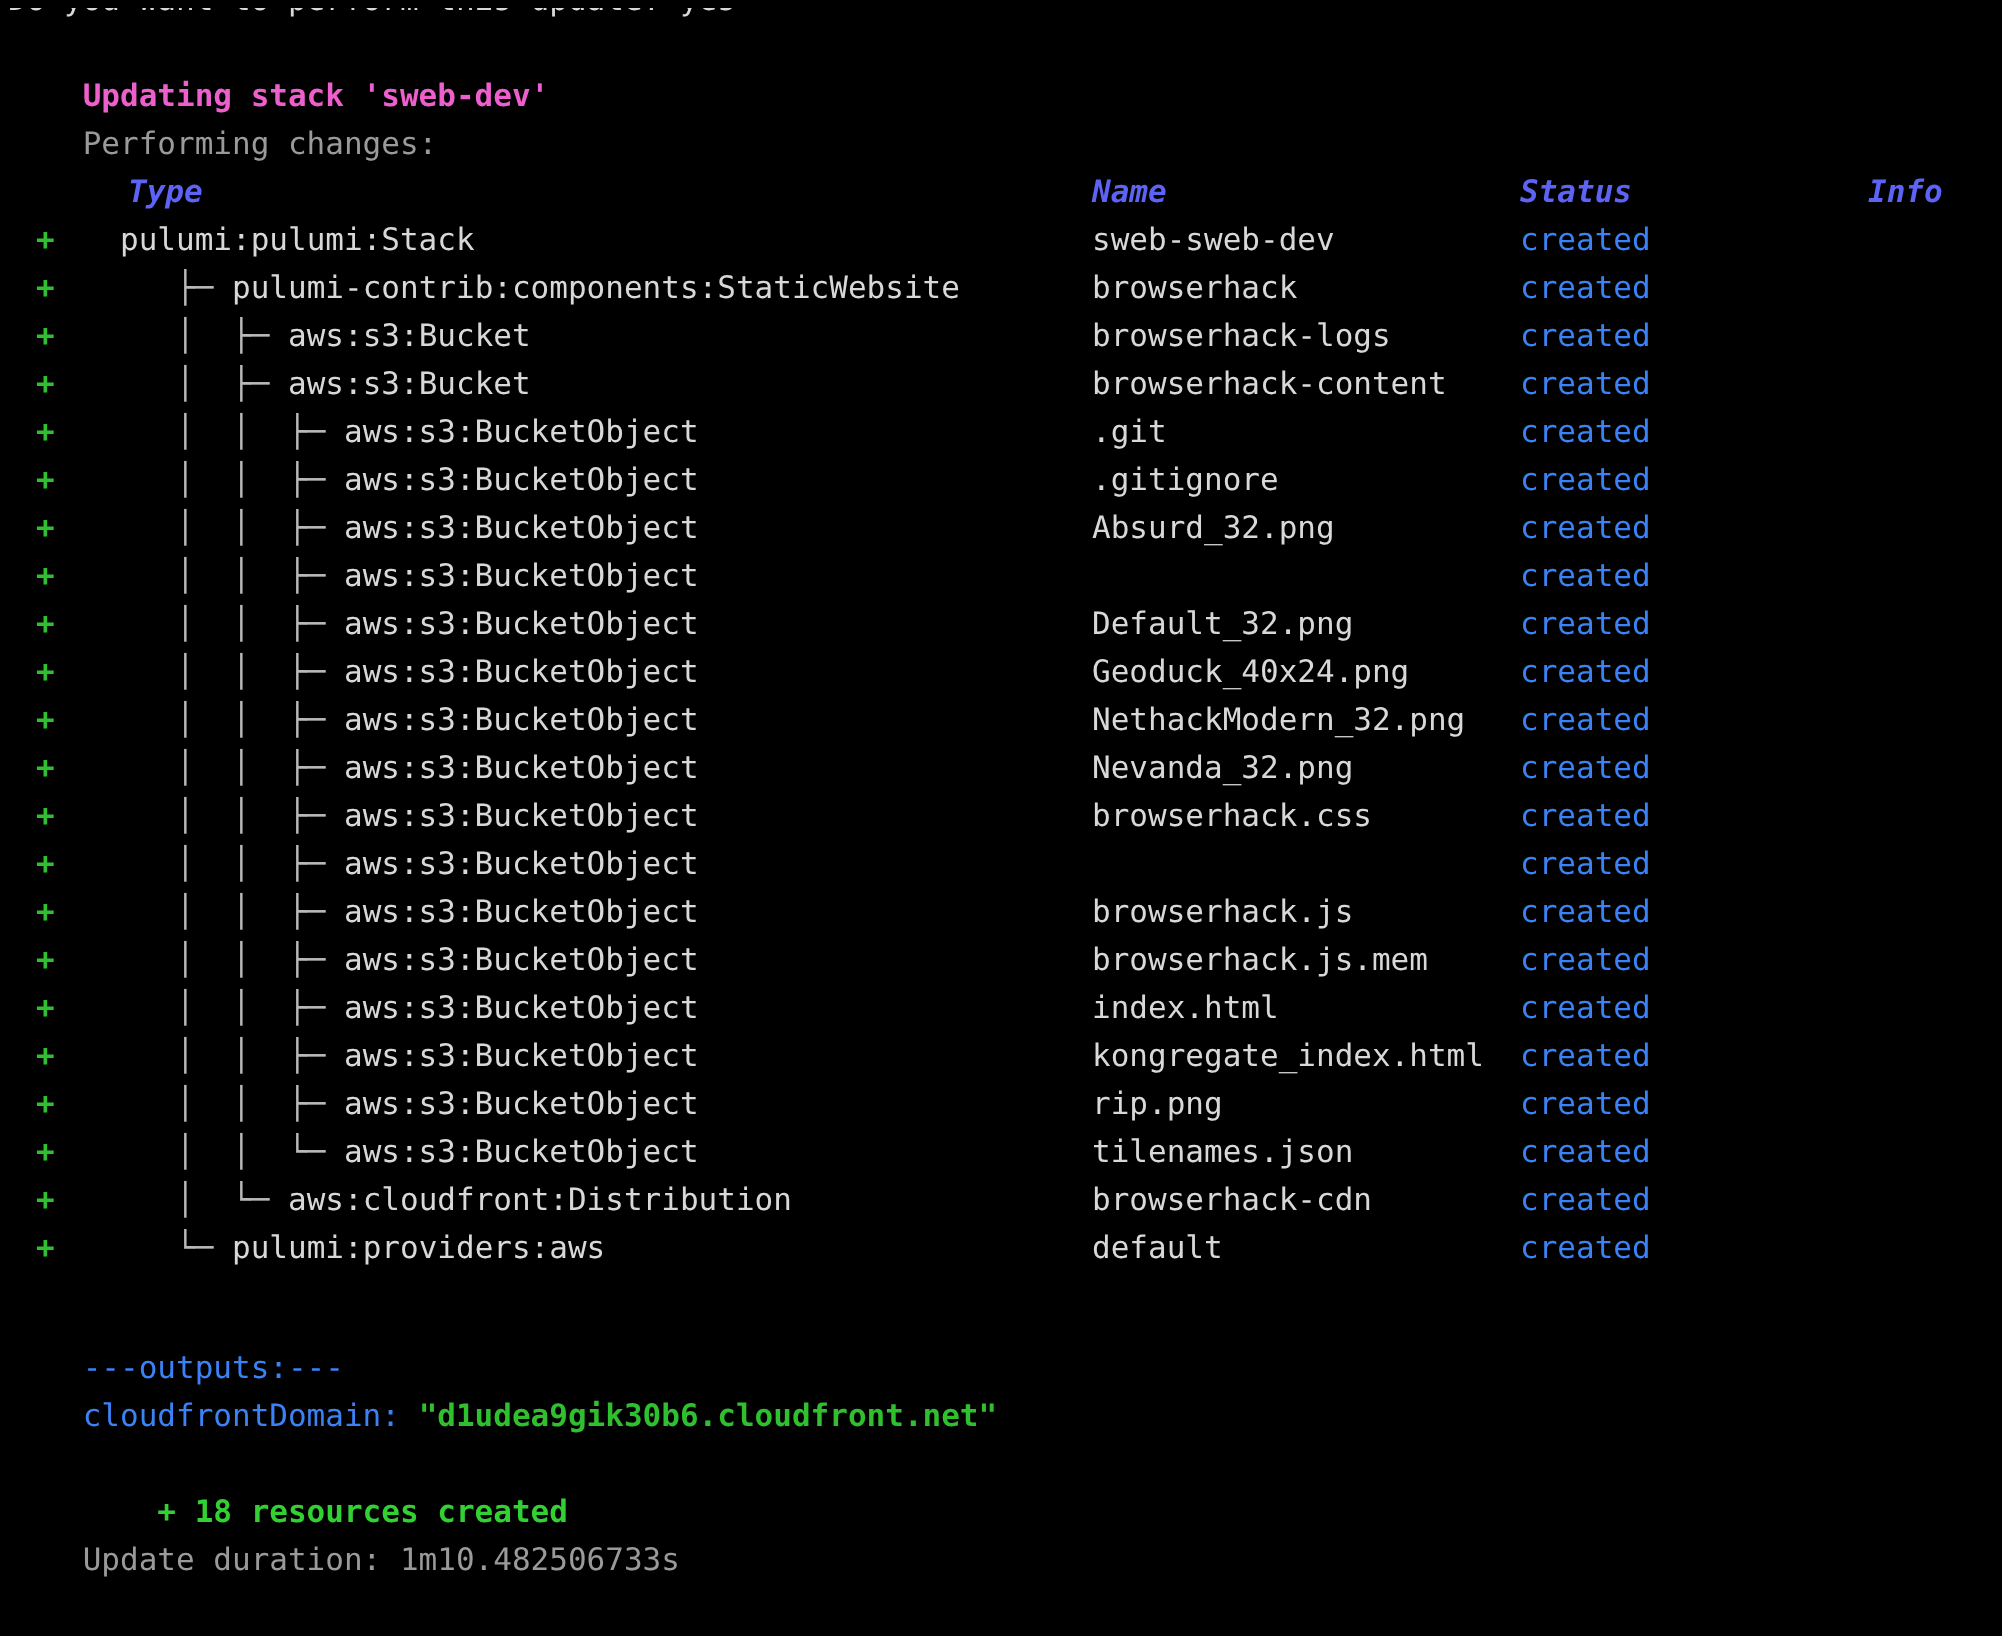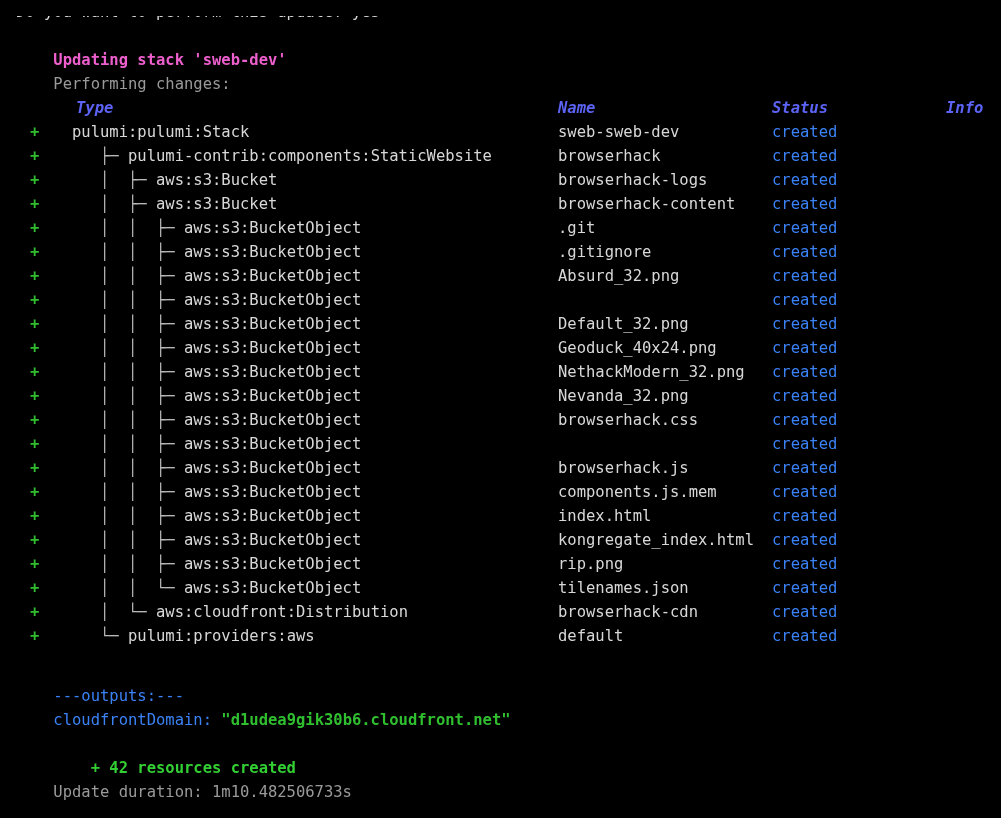--- a/index.html
+++ b/index.html
@@ -15,21 +15,21 @@
     font-family: "DejaVu Sans Mono", "Liberation Mono", monospace;
     font-size: 15.5px;
     line-height: 24px;
     -webkit-font-smoothing: antialiased;
   }
   .term {
     position: relative;
     width: 1001px;
     height: 818px;
     background: #000000;
-    padding: 16px;
+    padding: 4px;
     box-sizing: border-box;
   }
   .line {
     height: 24px;
     line-height: 24px;
     white-space: pre;
     position: relative;
   }
   .line.truncated {
     height: 8px;
@@ -135,21 +135,21 @@
       <div class="rrow"><span class="col-sign c-green-b">+</span><span class="col-type"><span class="c-tree">      </span><span class="c-tree">   │  │  ├─ </span><span class="c-type">aws:s3:BucketObject</span></span><span class="col-name c-name">.gitignore</span><span class="col-status c-green">created</span><span class="col-info c-white"></span></div>
       <div class="rrow"><span class="col-sign c-green-b">+</span><span class="col-type"><span class="c-tree">      </span><span class="c-tree">   │  │  ├─ </span><span class="c-type">aws:s3:BucketObject</span></span><span class="col-name c-name">Absurd_32.png</span><span class="col-status c-green">created</span><span class="col-info c-white"></span></div>
       <div class="rrow"><span class="col-sign c-green-b">+</span><span class="col-type"><span class="c-tree">      </span><span class="c-tree">   │  │  ├─ </span><span class="c-type">aws:s3:BucketObject</span></span><span class="col-status c-green">created</span><span class="col-info c-white"></span></div>
       <div class="rrow"><span class="col-sign c-green-b">+</span><span class="col-type"><span class="c-tree">      </span><span class="c-tree">   │  │  ├─ </span><span class="c-type">aws:s3:BucketObject</span></span><span class="col-name c-name">Default_32.png</span><span class="col-status c-green">created</span><span class="col-info c-white"></span></div>
       <div class="rrow"><span class="col-sign c-green-b">+</span><span class="col-type"><span class="c-tree">      </span><span class="c-tree">   │  │  ├─ </span><span class="c-type">aws:s3:BucketObject</span></span><span class="col-name c-name">Geoduck_40x24.png</span><span class="col-status c-green">created</span><span class="col-info c-white"></span></div>
       <div class="rrow"><span class="col-sign c-green-b">+</span><span class="col-type"><span class="c-tree">      </span><span class="c-tree">   │  │  ├─ </span><span class="c-type">aws:s3:BucketObject</span></span><span class="col-name c-name">NethackModern_32.png</span><span class="col-status c-green">created</span><span class="col-info c-white"></span></div>
       <div class="rrow"><span class="col-sign c-green-b">+</span><span class="col-type"><span class="c-tree">      </span><span class="c-tree">   │  │  ├─ </span><span class="c-type">aws:s3:BucketObject</span></span><span class="col-name c-name">Nevanda_32.png</span><span class="col-status c-green">created</span><span class="col-info c-white"></span></div>
       <div class="rrow"><span class="col-sign c-green-b">+</span><span class="col-type"><span class="c-tree">      </span><span class="c-tree">   │  │  ├─ </span><span class="c-type">aws:s3:BucketObject</span></span><span class="col-name c-name">browserhack.css</span><span class="col-status c-green">created</span><span class="col-info c-white"></span></div>
       <div class="rrow"><span class="col-sign c-green-b">+</span><span class="col-type"><span class="c-tree">      </span><span class="c-tree">   │  │  ├─ </span><span class="c-type">aws:s3:BucketObject</span></span><span class="col-status c-green">created</span><span class="col-info c-white"></span></div>
       <div class="rrow"><span class="col-sign c-green-b">+</span><span class="col-type"><span class="c-tree">      </span><span class="c-tree">   │  │  ├─ </span><span class="c-type">aws:s3:BucketObject</span></span><span class="col-name c-name">browserhack.js</span><span class="col-status c-green">created</span><span class="col-info c-white"></span></div>
-      <div class="rrow"><span class="col-sign c-green-b">+</span><span class="col-type"><span class="c-tree">      </span><span class="c-tree">   │  │  ├─ </span><span class="c-type">aws:s3:BucketObject</span></span><span class="col-name c-name">components.js.mem</span><span class="col-status c-green">created</span><span class="col-info c-white"></span></div>
+      <div class="rrow"><span class="col-sign c-green-b">+</span><span class="col-type"><span class="c-tree">      </span><span class="c-tree">   │  │  ├─ </span><span class="c-type">aws:s3:BucketObject</span></span><span class="col-name c-name">browserhack.js.mem</span><span class="col-status c-green">created</span><span class="col-info c-white"></span></div>
       <div class="rrow"><span class="col-sign c-green-b">+</span><span class="col-type"><span class="c-tree">      </span><span class="c-tree">   │  │  ├─ </span><span class="c-type">aws:s3:BucketObject</span></span><span class="col-name c-name">index.html</span><span class="col-status c-green">created</span><span class="col-info c-white"></span></div>
       <div class="rrow"><span class="col-sign c-green-b">+</span><span class="col-type"><span class="c-tree">      </span><span class="c-tree">   │  │  ├─ </span><span class="c-type">aws:s3:BucketObject</span></span><span class="col-name c-name">kongregate_index.html</span><span class="col-status c-green">created</span><span class="col-info c-white"></span></div>
       <div class="rrow"><span class="col-sign c-green-b">+</span><span class="col-type"><span class="c-tree">      </span><span class="c-tree">   │  │  ├─ </span><span class="c-type">aws:s3:BucketObject</span></span><span class="col-name c-name">rip.png</span><span class="col-status c-green">created</span><span class="col-info c-white"></span></div>
       <div class="rrow"><span class="col-sign c-green-b">+</span><span class="col-type"><span class="c-tree">      </span><span class="c-tree">   │  │  └─ </span><span class="c-type">aws:s3:BucketObject</span></span><span class="col-name c-name">tilenames.json</span><span class="col-status c-green">created</span><span class="col-info c-white"></span></div>
       <div class="rrow"><span class="col-sign c-green-b">+</span><span class="col-type"><span class="c-tree">      </span><span class="c-tree">   │  └─ </span><span class="c-type">aws:cloudfront:Distribution</span></span><span class="col-name c-name">browserhack-cdn</span><span class="col-status c-green">created</span><span class="col-info c-white"></span></div>
       <div class="rrow"><span class="col-sign c-green-b">+</span><span class="col-type"><span class="c-tree">      </span><span class="c-tree">   └─ </span><span class="c-type">pulumi:providers:aws</span></span><span class="col-name c-name">default</span><span class="col-status c-green">created</span><span class="col-info c-white"></span></div>
     </div>
 
   <div class="blank-half"></div>
 
@@ -158,20 +158,20 @@
   </div>
 
   <div class="line">
     <span class="c-green">cloudfrontDomain:</span><span class="c-green"> </span><span class="c-green-b">"d1udea9gik30b6.cloudfront.net"</span>
   </div>
 
   <div class="blank"></div>
 
 
   <div class="line">
-    <span class="c-brightgreen">    + 42 resources created</span>
+    <span class="c-brightgreen">    + 18 resources created</span>
   </div>
 
   <div class="line">
     <span class="c-gray">Update duration: </span><span class="c-gray">1m10.482506733s</span>
   </div>
 
 </div>
 
 </body></html>

